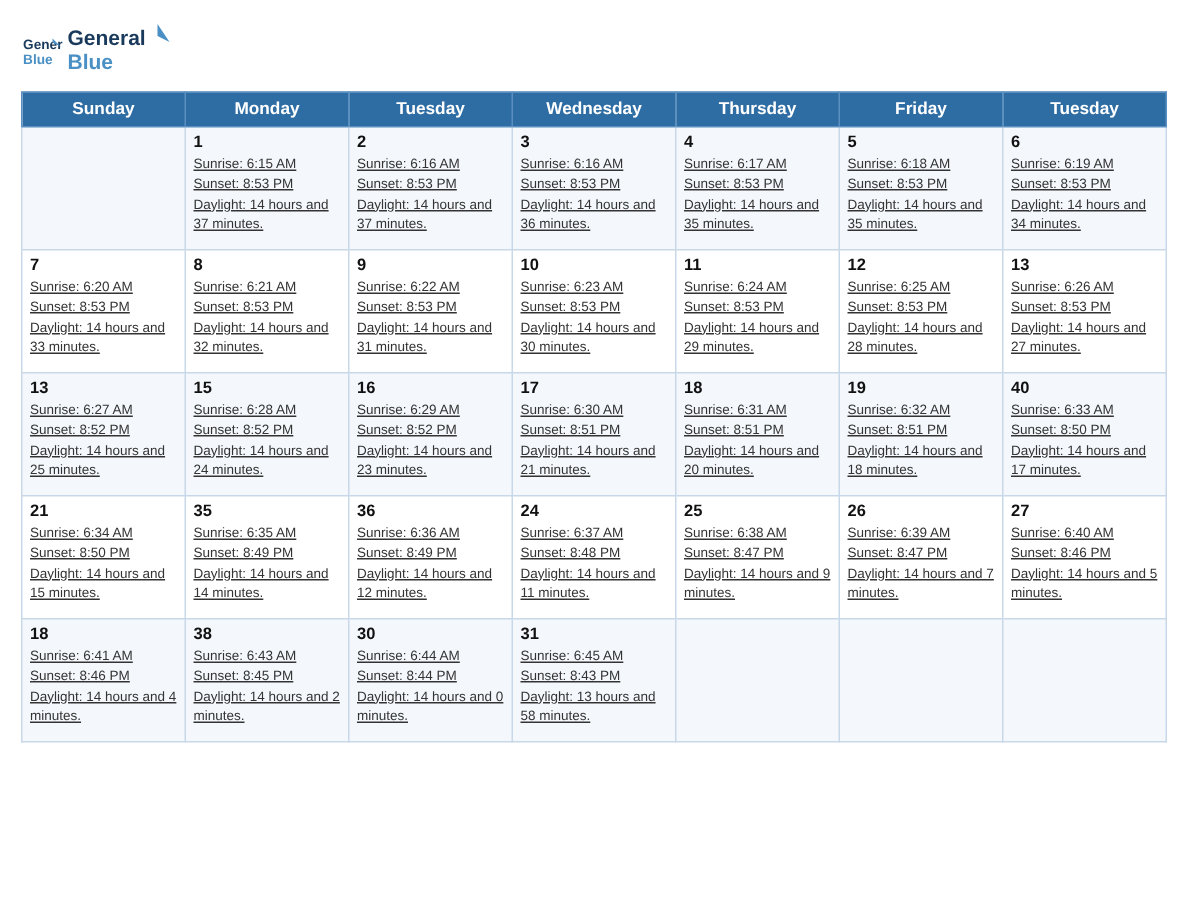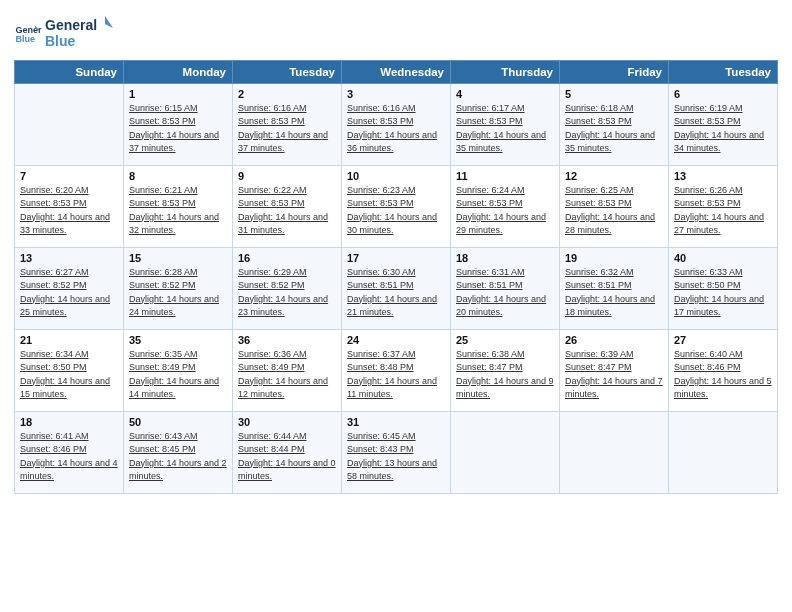--- a/index.html
+++ b/index.html
@@ -54,21 +54,21 @@
       width: 100%;
       border-collapse: collapse;
       table-layout: fixed;
     }
     thead tr th {
       background-color: #2e6da4;
       color: #fff;
       font-size: 11.5px;
       font-weight: bold;
       padding: 5px 6px;
-      text-align: right;
+      text-align: center;
       border: 1px solid #5a8fc0;
     }
     tbody tr td {
       border: 1px solid #c8d8e8;
       vertical-align: top;
       padding: 4px 5px;
       font-size: 9.5px;
       color: #222;
       background: #fff;
       height: 82px;
@@ -249,21 +249,21 @@
             <div class="day-number">27</div>
             <div class="day-info">Sunrise: 6:40 AM<br>Sunset: 8:46 PM<br>Daylight: 14 hours and 5 minutes.</div>
           </td>
         </tr>
         <tr>
           <td>
             <div class="day-number">18</div>
             <div class="day-info">Sunrise: 6:41 AM<br>Sunset: 8:46 PM<br>Daylight: 14 hours and 4 minutes.</div>
           </td>
           <td>
-            <div class="day-number">50</div>
+            <div class="day-number">38</div>
             <div class="day-info">Sunrise: 6:43 AM<br>Sunset: 8:45 PM<br>Daylight: 14 hours and 2 minutes.</div>
           </td>
           <td>
             <div class="day-number">30</div>
             <div class="day-info">Sunrise: 6:44 AM<br>Sunset: 8:44 PM<br>Daylight: 14 hours and 0 minutes.</div>
           </td>
           <td>
             <div class="day-number">31</div>
             <div class="day-info">Sunrise: 6:45 AM<br>Sunset: 8:43 PM<br>Daylight: 13 hours and 58 minutes.</div>
           </td>

